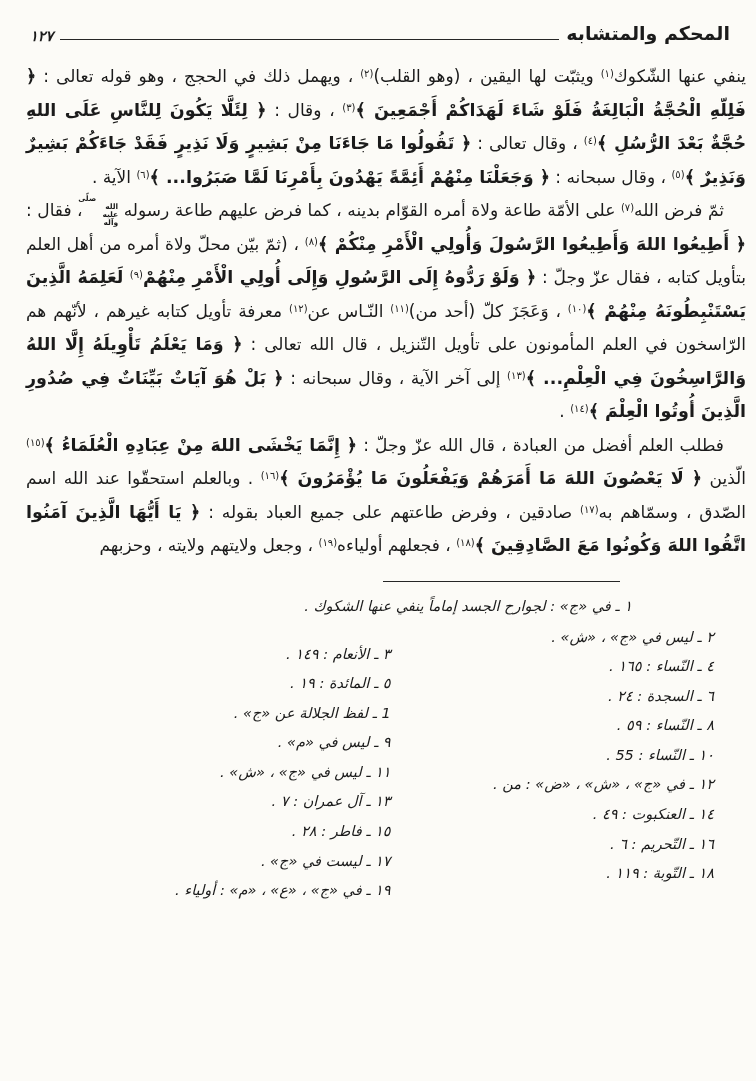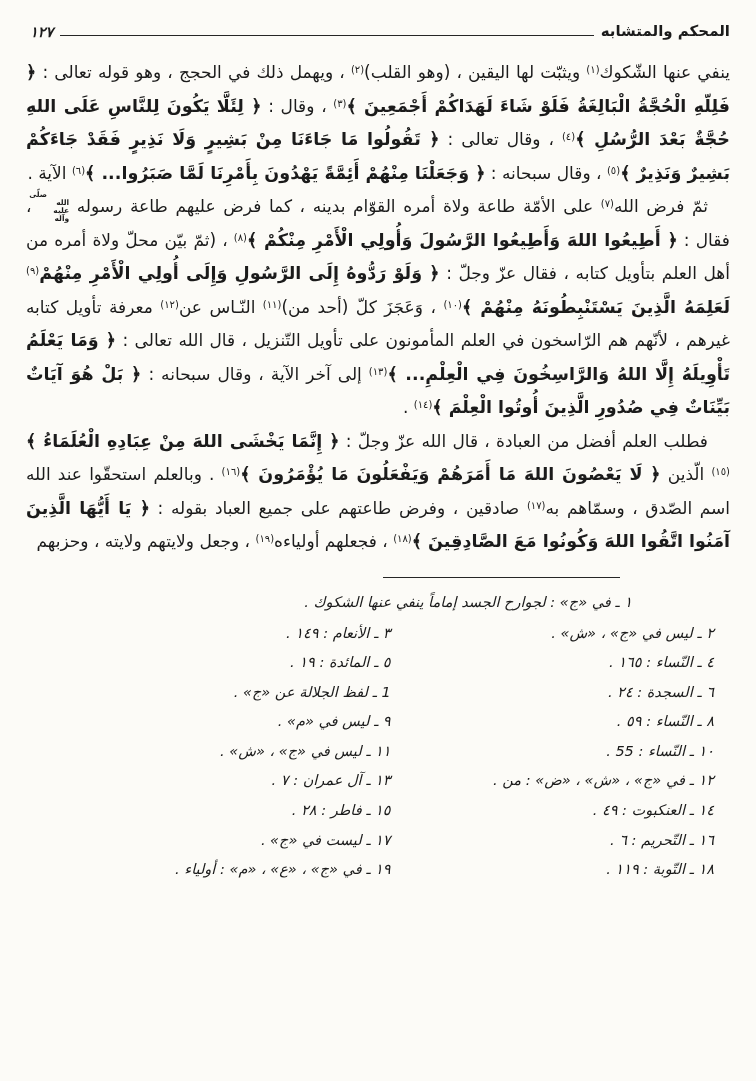--- a/index.html
+++ b/index.html
@@ -3,44 +3,44 @@
 <meta charset="utf-8">
 <style>
   html,body{margin:0;padding:0;background:#d9d9d6;}
   .page{
     width:756px;height:1081px;margin:0 auto;box-sizing:border-box;
     background:#fcfbf7;color:#1b1b1b;direction:rtl;position:relative;
     font-family:"DejaVu Sans",sans-serif;overflow:hidden;
   }
   
   .hdr{display:flex;align-items:flex-end;padding:22px 26px 0 30px;}
-  .hdr-title{font-size:15px;font-weight:bold;white-space:nowrap;}
+  .hdr-title{font-size:19px;font-weight:bold;white-space:nowrap;}
   .hdr-rule{flex:1;border-bottom:1.6px solid #262626;margin:0 7px 4px 7px;height:0;}
   .hdr-num{font-size:14.5px;font-weight:bold;white-space:nowrap;font-style:italic;}
   
   .bodytext{
-    padding:16px 26px 0 26px;font-size:17px;line-height:33.5px;
+    padding:16px 10px 0 26px;font-size:17px;line-height:33.5px;
     text-align:justify;text-justify:inter-word;
   }
   p.para{margin:0;}
   p.para.indent{text-indent:22px;}
   .plain{font-weight:normal;}
   .quran{font-weight:bold;font-size:17.5px;}
   sup.fn-ref{font-size:10px;line-height:0;vertical-align:5px;letter-spacing:0;}
   .salawat{
     display:inline-block;width:30px;font-size:7.5px;line-height:8px;
     vertical-align:middle;white-space:normal;font-weight:bold;
   }
   
   .foot-rule{border-top:1.6px solid #262626;width:237px;margin:18px 136px 0 0;height:0;}
   .footnotes{padding:9px 42px 0 26px;font-size:14.5px;font-style:italic;}
   .fn-full{padding-right:82px;line-height:30px;}
   .fn-cols{display:flex;line-height:29.6px;margin-top:2px;}
   .fn-col-right{width:47%;}
-  .fn-col-left{width:53%;}
+  .fn-col-left{width:53%;margin-top:17px;}
   .fn-item{white-space:nowrap;overflow:visible;}
 </style>
 </head>
 <body>
 
 <div class="page">
 
   <header class="hdr">
     <div class="hdr-title">المحكم والمتشابه</div>
     <div class="hdr-rule"></div>

